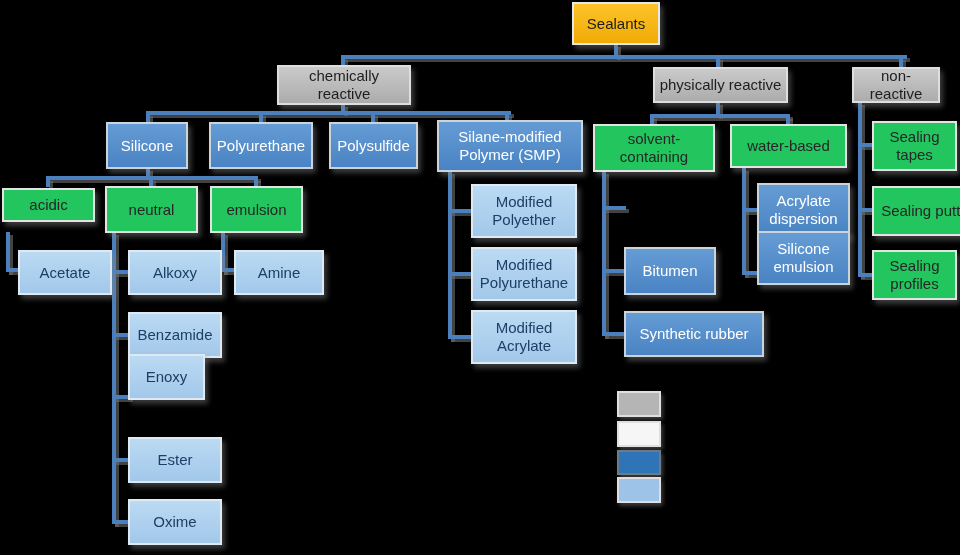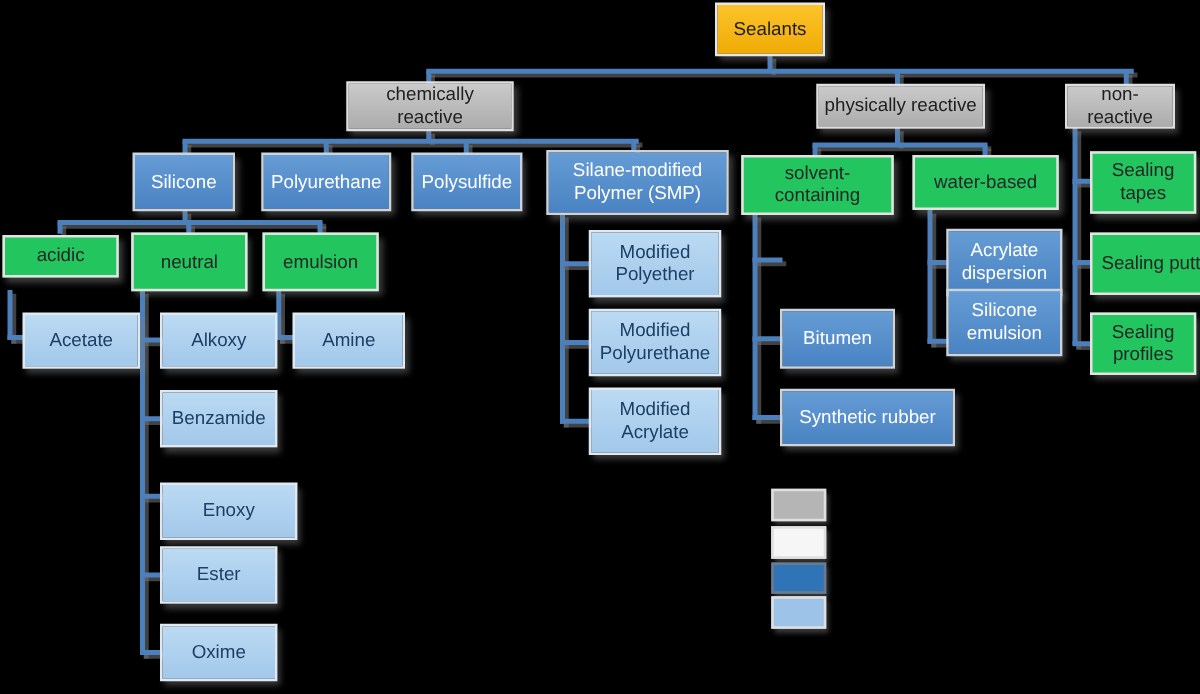--- a/index.html
+++ b/index.html
@@ -129,21 +129,21 @@
   </div>
   <div class="node sub" style="left:128px;top:250px;width:94px;height:45px">
     <span>Alkoxy</span>
   </div>
   <div class="node sub" style="left:234px;top:250px;width:90px;height:45px">
     <span>Amine</span>
   </div>
   <div class="node sub" style="left:128px;top:312px;width:94px;height:46px">
     <span>Benzamide</span>
   </div>
-  <div class="node sub" style="left:128px;top:386px;width:110px;height:46px">
+  <div class="node sub" style="left:128px;top:354px;width:77px;height:46px">
     <span>Enoxy</span>
   </div>
   <div class="node sub" style="left:128px;top:437px;width:94px;height:46px">
     <span>Ester</span>
   </div>
   <div class="node sub" style="left:128px;top:499px;width:94px;height:46px">
     <span>Oxime</span>
   </div>
 
   <div class="node sub" style="left:471px;top:184px;width:106px;height:54px">

